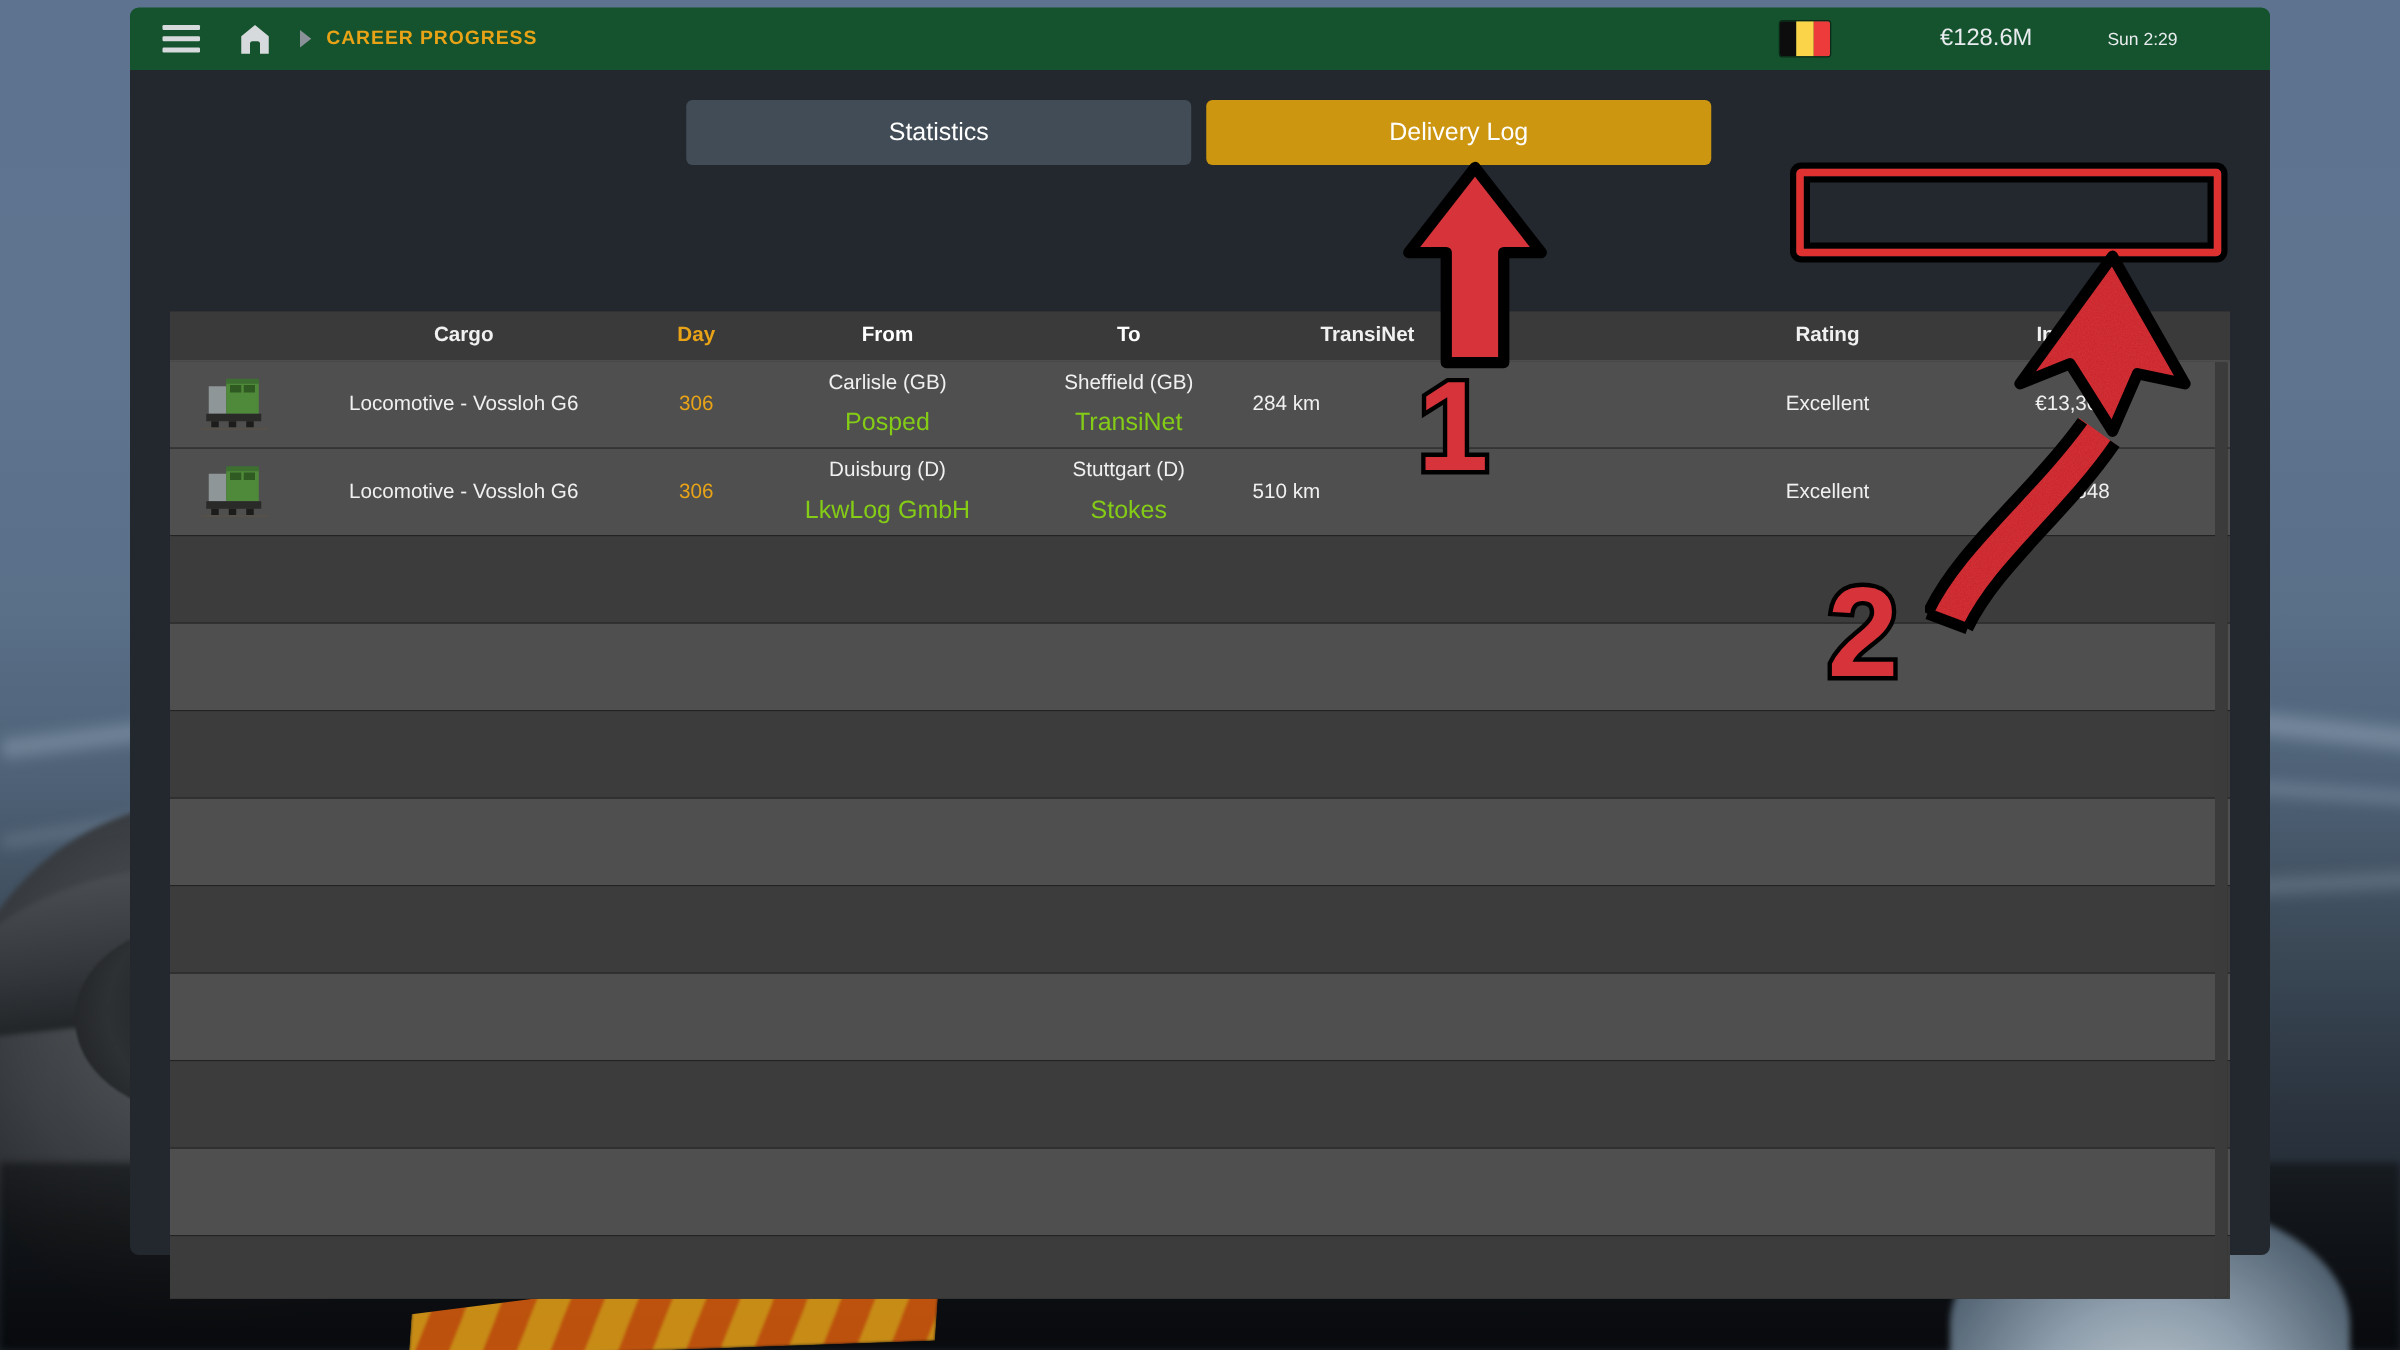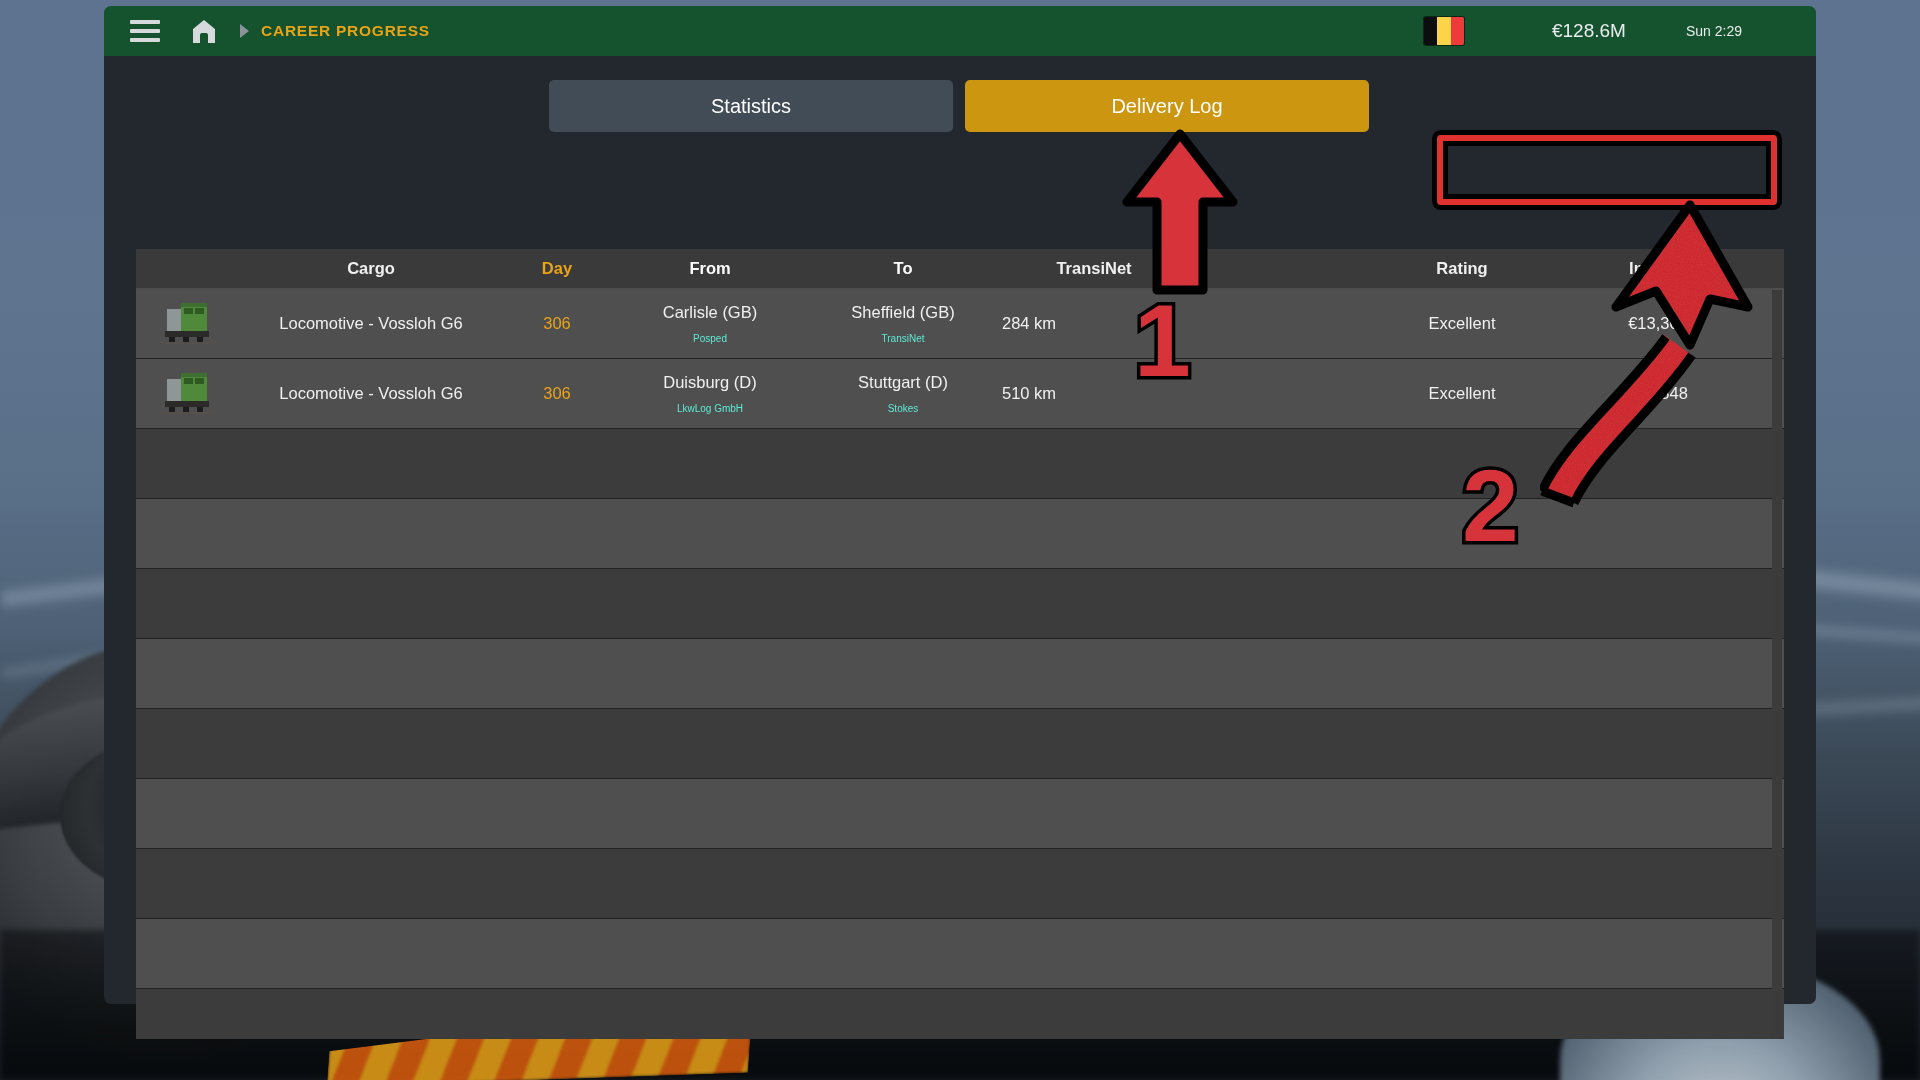--- a/index.html
+++ b/index.html
@@ -189,21 +189,21 @@
   .c-day   { width: 110px; color: #e8a317; font-size: 16.5px; text-align: center; }
   .c-from  { width: 196px; text-align: center; }
   .c-to    { width: 190px; text-align: center; }
   .c-dist  { width: 192px; color: #f0f0f0; font-size: 16.5px; text-align: left; }
   .c-gap   { width: 174px; }
   .c-rate  { width: 196px; color: #f0f0f0; font-size: 16.5px; text-align: center; }
   .c-inc   { width: 196px; color: #f0f0f0; font-size: 16.5px; text-align: center; }
   .c-extra { width: 130px; color: #f0f0f0; font-size: 16.5px; text-align: center; }
 
   .place { color: #f0f0f0; font-size: 16.5px; line-height: 1.25; }
-  .company { color: #5eead4; font-size: 10px; line-height: 1.25; margin-top: 10px; }
+  .company { color: #84cc16; font-size: 20px; line-height: 1.25; margin-top: 10px; }
 
   .loco-thumb { width: 62px; height: 46px; display: block; }
 
   
   .scroll-track {
     position: absolute; right: 2px; top: 41px;
     width: 10px; height: 748px;
     background: #303030;
   }
   .scroll-thumb {

